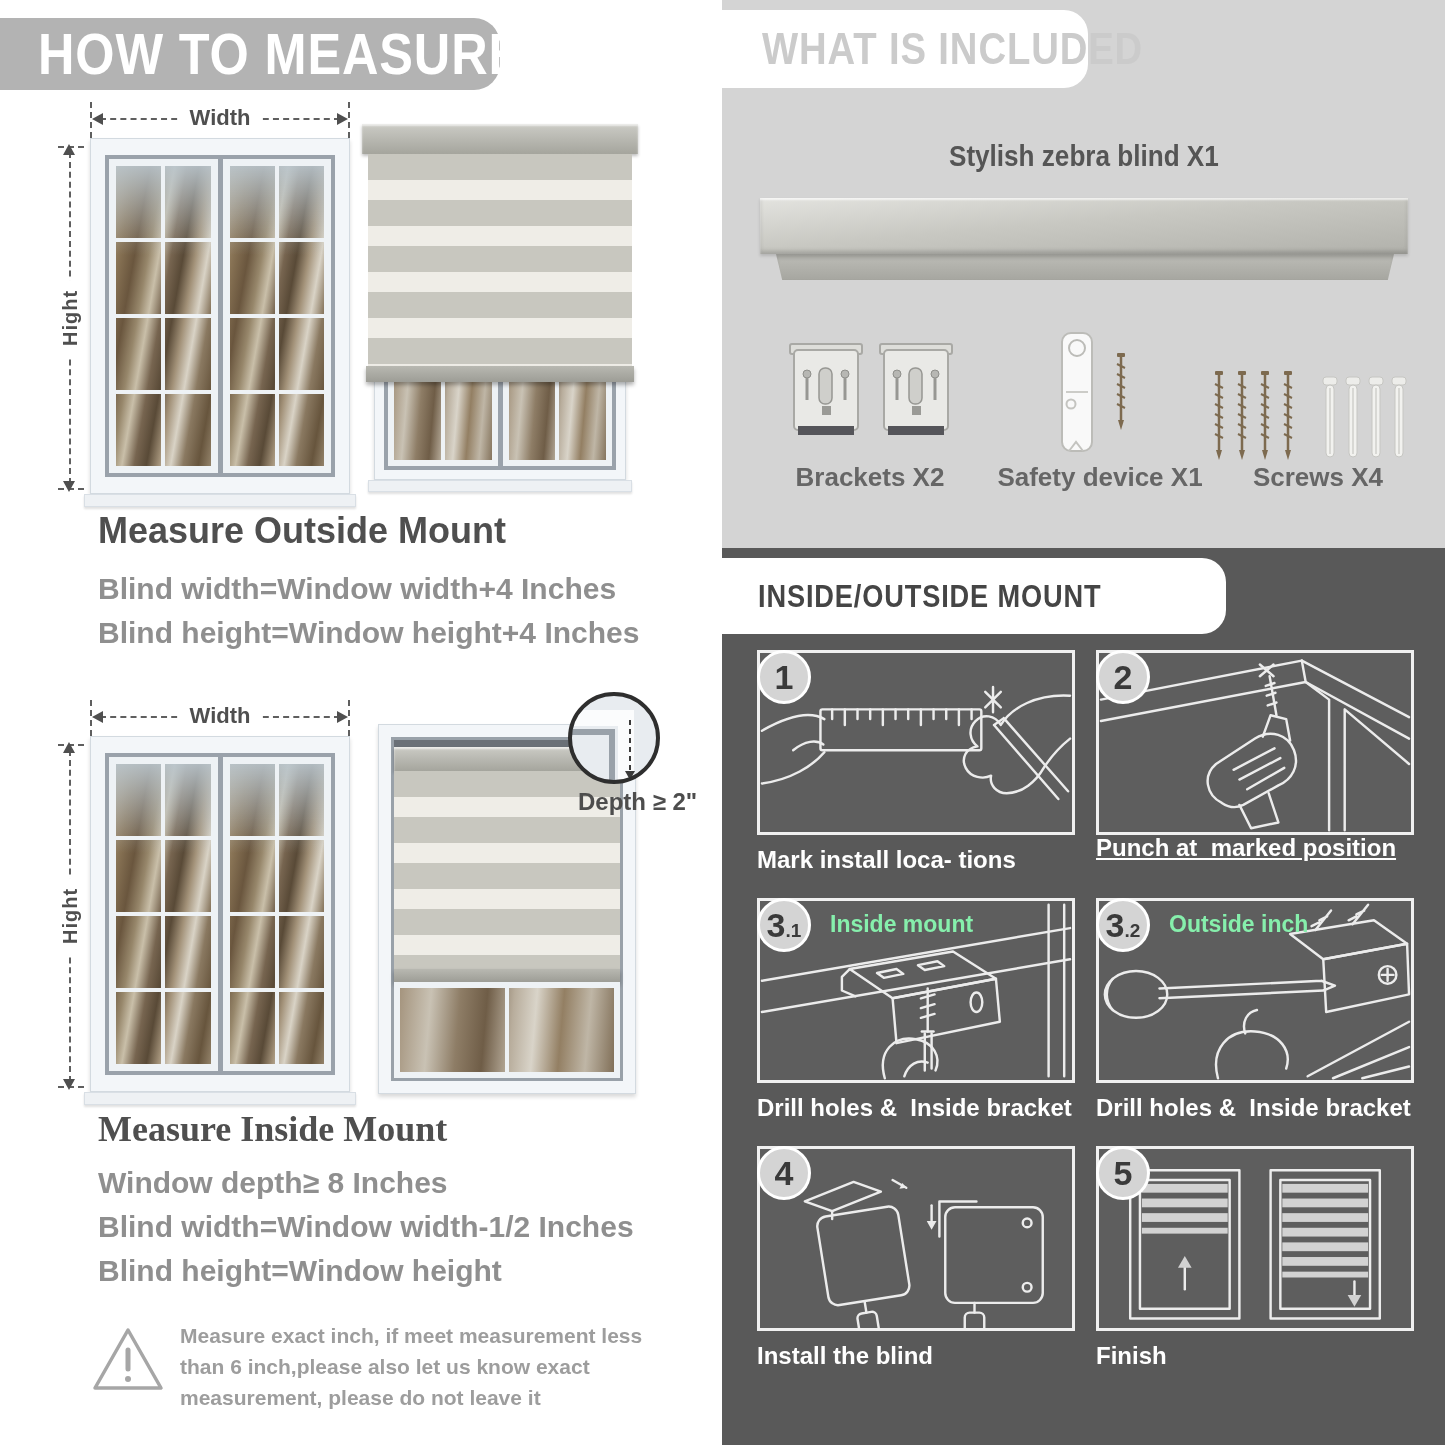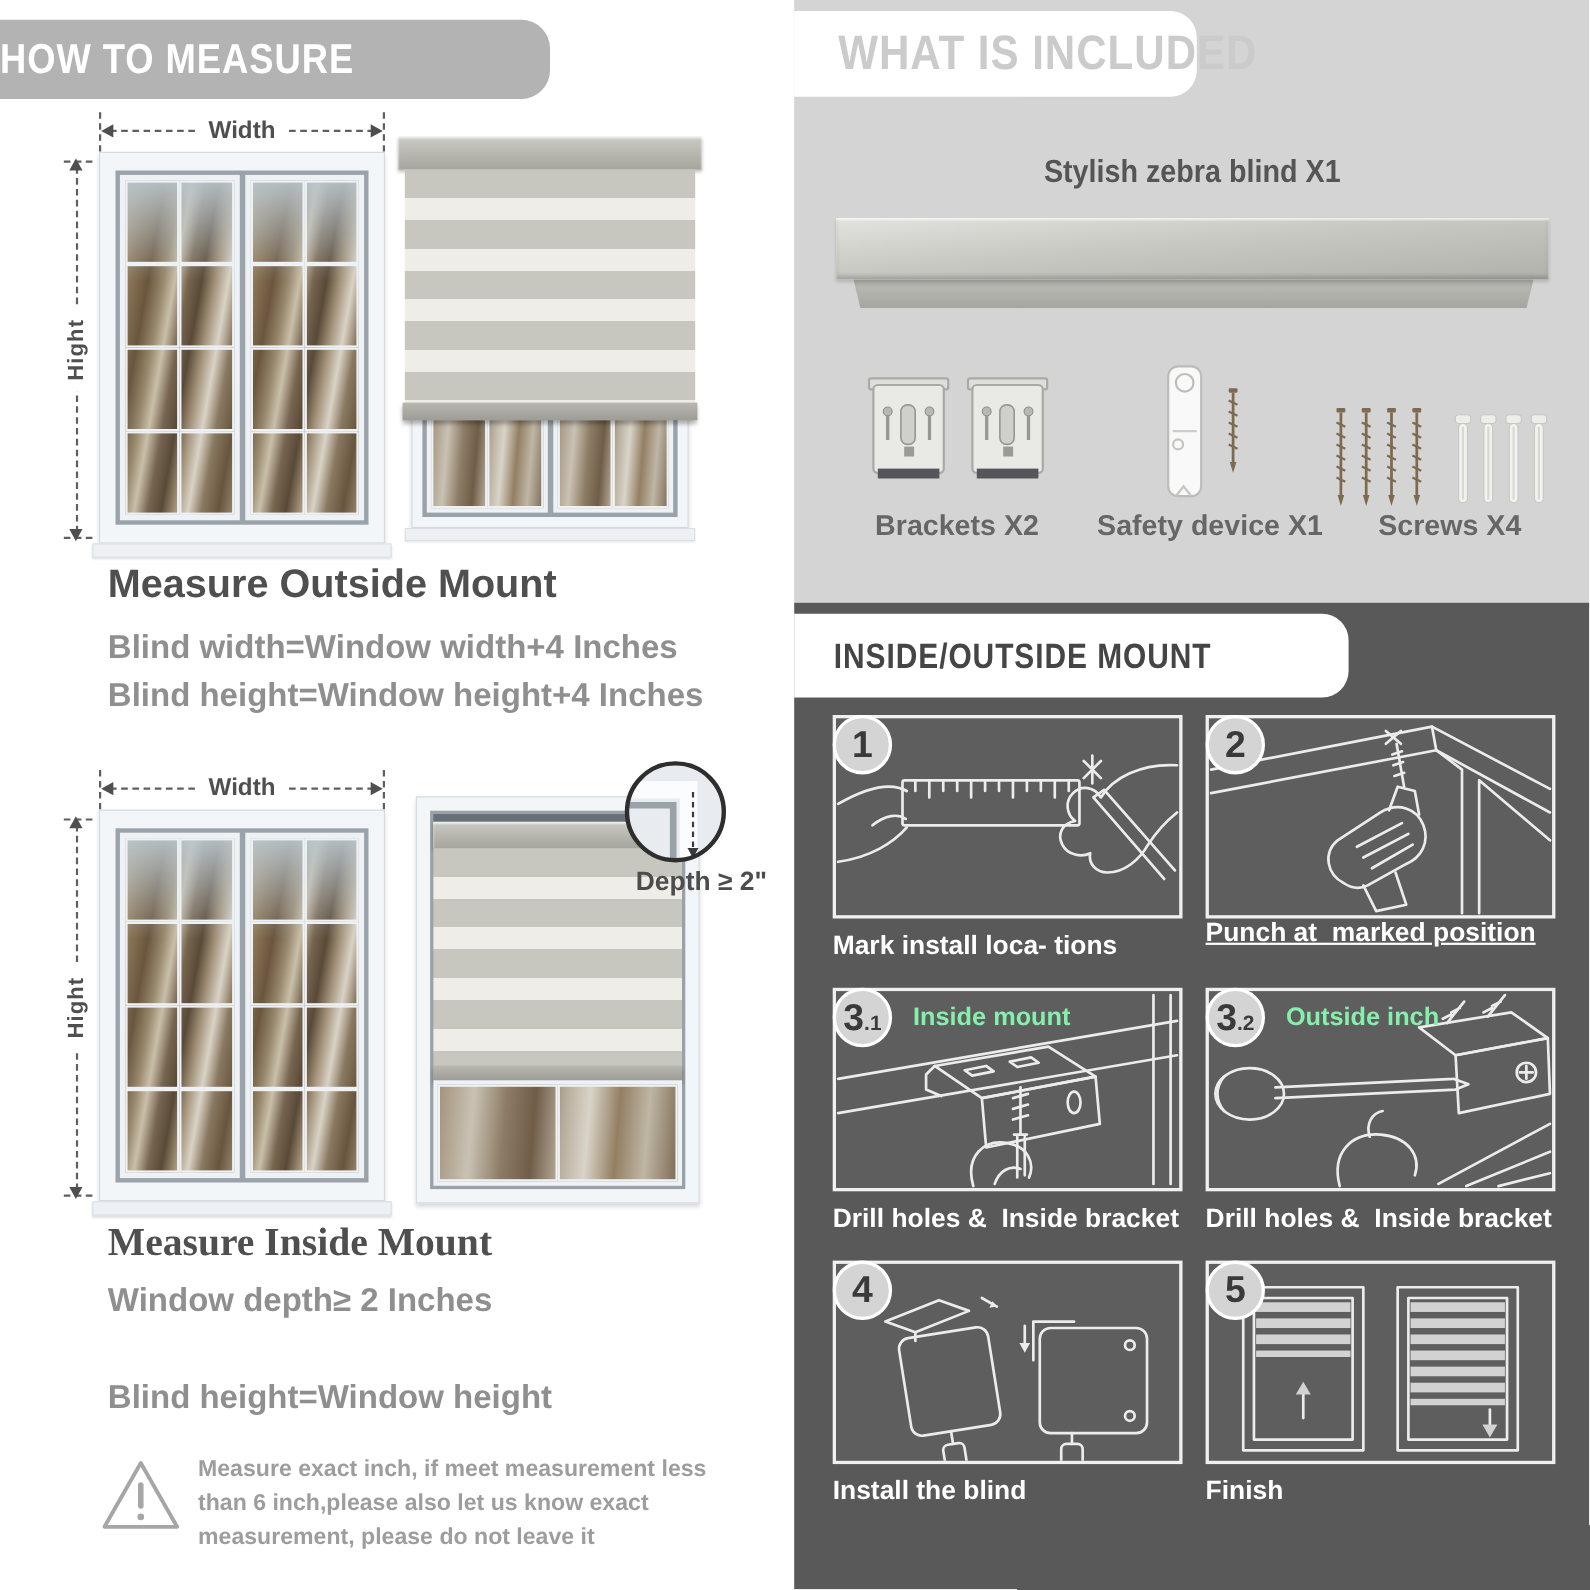--- a/index.html
+++ b/index.html
@@ -5,22 +5,22 @@
   html,body{margin:0;padding:0;background:#fff;}
   *{box-sizing:border-box;}
   .canvas{position:relative;width:1445px;height:1445px;background:#fff;overflow:hidden;
           font-family:"Liberation Sans",sans-serif;}
   .abs{position:absolute;}
   .cond{display:inline-block;transform:scaleX(.87);transform-origin:left center;white-space:nowrap;}
   .condc{display:inline-block;transform:scaleX(.9);transform-origin:center;white-space:nowrap;}
 
   
   .banner-left{left:0;top:18px;width:500px;height:72px;background:#b3b3b3;
-    border-radius:0 26px 26px 0;color:#fff;font-weight:700;font-size:38px;
-    line-height:72px;letter-spacing:1px;}
+    border-radius:0 26px 26px 0;color:#fff;font-weight:700;font-size:58px;
+    line-height:72px;padding-left:38px;letter-spacing:1px;}
   .rt-bg-light{left:722px;top:0;width:723px;height:552px;background:#d4d4d4;}
   .rt-bg-dark{left:722px;top:548px;width:723px;height:897px;background:#595959;}
   .banner-included{left:722px;top:10px;width:366px;height:78px;background:#fff;
     border-radius:0 24px 24px 0;color:#cbcbcb;font-weight:700;font-size:44px;
     line-height:78px;padding-left:40px;letter-spacing:1px;}
   .banner-mount{left:722px;top:558px;width:504px;height:76px;background:#fff;
     border-radius:0 24px 24px 0;color:#454545;font-weight:700;font-size:32px;
     line-height:76px;padding-left:36px;letter-spacing:1px;}
 
   
@@ -248,21 +248,22 @@
       <path d="M4,28 H60 V96" stroke="#fbfcfd" stroke-width="16" fill="none"></path>
       <path d="M4,42 H46 V96" stroke="#99a1a9" stroke-width="6" fill="none"></path>
       <line x1="64" y1="30" x2="64" y2="92" stroke="#3a3a3a" stroke-width="2" stroke-dasharray="5,4"></line>
       <path d="M64,90 l-5,-9 h10 Z" fill="#3a3a3a"></path>
     </g>
     <circle cx="48" cy="48" r="44" fill="none" stroke="#2e2e2e" stroke-width="4"></circle>
   </svg>
   <div class="abs depth-lbl" style="left:578px;top:788px;">Depth ≥ 2"</div>
 
   <div class="abs h-title" style="left:98px;top:1108px;font-family:Liberation Serif, serif;">Measure Inside Mount</div>
-  <div class="abs h-line" style="left:98px;top:1166px;">Window depth≥ 2 Inches</div>
+  <div class="abs h-line" style="left:98px;top:1166px;">Window depth≥ 8 Inches</div>
+  <div class="abs h-line" style="left:98px;top:1210px;">Blind width=Window width-1/2 Inches</div>
   <div class="abs h-line" style="left:98px;top:1254px;">Blind height=Window height</div>
 
   <svg class="abs" style="left:88px;top:1322px;" width="80" height="76" viewBox="0 0 80 76">
     <path d="M40,8 L73,66 H7 Z" fill="none" stroke="#a6a6a6" stroke-width="3.5" stroke-linejoin="round"></path>
     <path d="M40,28 V47" stroke="#a6a6a6" stroke-width="5" stroke-linecap="round"></path>
     <circle cx="40" cy="57" r="3" fill="#a6a6a6"></circle>
   </svg>
   <div class="abs warn-text" style="left:180px;top:1320px;">Measure exact inch, if meet measurement less than 6 inch,please also let us know exact measurement, please do not leave it</div>
 
   <div class="abs rt-bg-light"></div>

